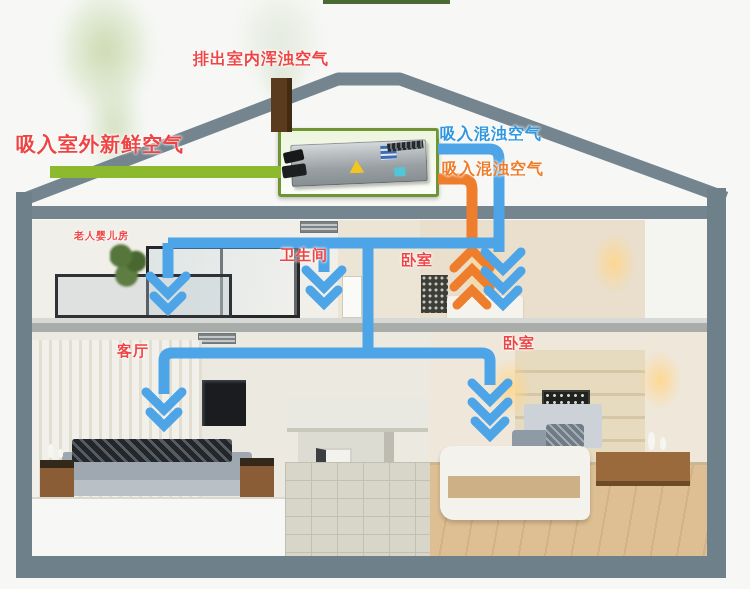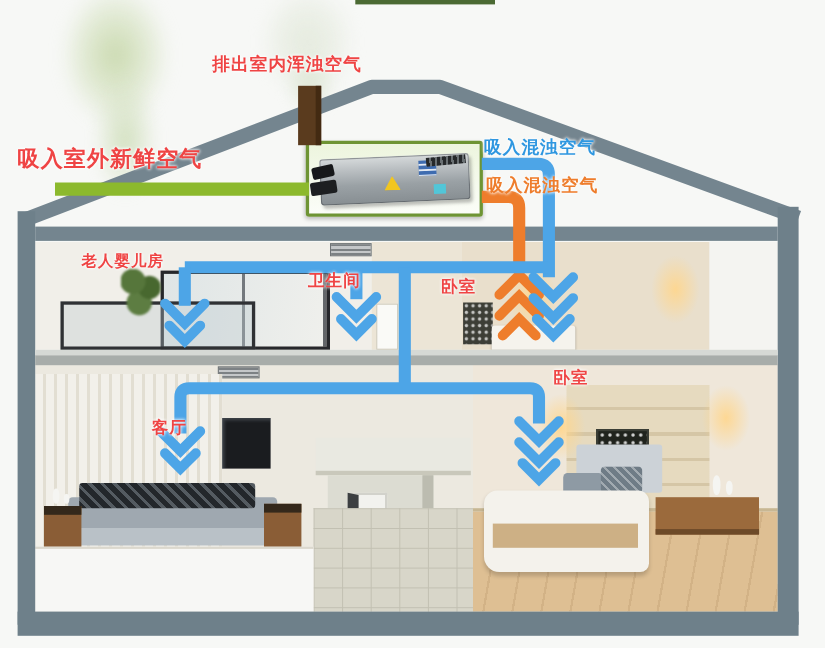--- a/index.html
+++ b/index.html
@@ -102,24 +102,24 @@
   .m-cyan{right:22px;bottom:6px;width:11px;height:9px;background:#52c6d8;}
   
   #pipes{left:0;top:0;width:750px;height:589px;z-index:3;}
   
   .lbl{z-index:5;white-space:nowrap;font-weight:bold;color:#ef4444;font-size:15px;letter-spacing:1px;
        text-shadow:0 0 3px #fff,0 0 3px #fff;}
   .lbl-exhaust{left:193px;top:49px;font-size:16px;}
   .lbl-intake{left:16px;top:131px;font-size:20px;}
   .lbl-supply{left:440px;top:124px;font-size:16px;color:#2f97e0;}
   .lbl-return{left:442px;top:159px;font-size:16px;color:#ee7d2c;}
-  .lbl-elder{left:74px;top:229px;font-size:14px;}
+  .lbl-elder{left:74px;top:229px;font-size:10px;}
   .lbl-bath{left:280px;top:246px;}
   .lbl-bedup{left:401px;top:251px;}
-  .lbl-living{left:138px;top:342px;margin-top:38px;}
+  .lbl-living{left:117px;top:342px;}
   .lbl-bedlow{left:503px;top:334px;}
 </style>
 </head>
 <body>
 
 <div id="stage">
 
   <div class="plume plume-a"></div>
   <div class="plume plume-b"></div>
   <div class="plume smoke-a"></div>

